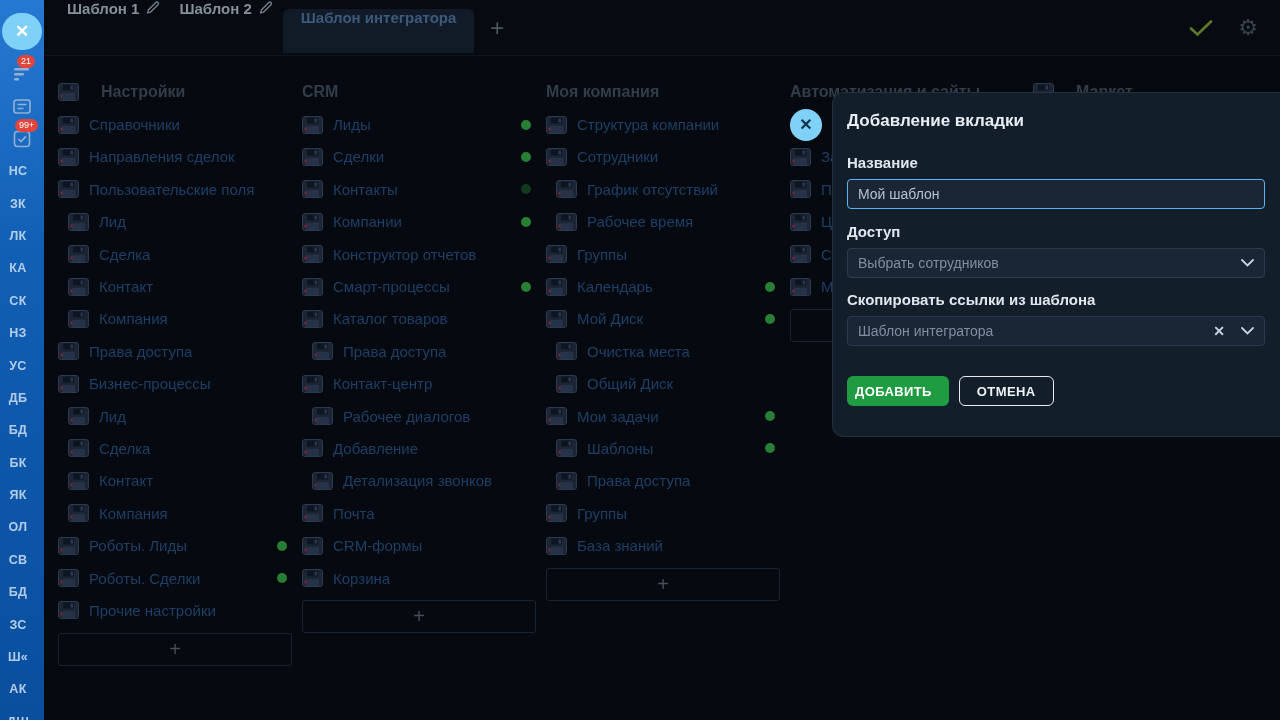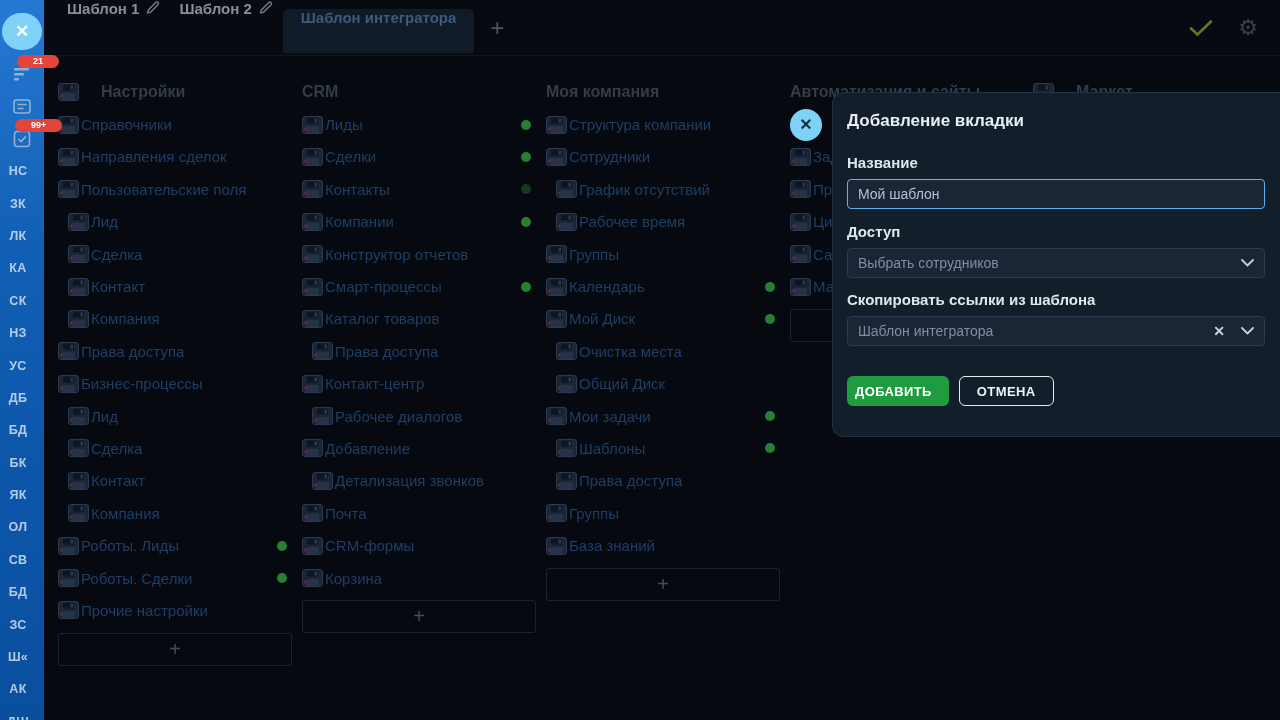--- a/index.html
+++ b/index.html
@@ -9,22 +9,22 @@
 
   
   .sidebar { position:absolute; left:0; top:0; width:44px; height:720px; z-index:40;
              background:linear-gradient(180deg,#2679d3 0%,#115fb4 35%,#0c55a8 70%,#0a4f9e 100%); }
   .close-pill { position:absolute; left:2px; top:13px; width:40px; height:37px;
                 background:#7fd1f7; border-radius:19px; display:flex; align-items:center; justify-content:center;
                 cursor:pointer; }
   .close-pill .x { color:#fdfeff; font-size:17px; font-weight:700; line-height:1; }
   .sb-ico { position:absolute; left:0; width:44px; height:26px; display:flex; align-items:center; justify-content:center; }
   .sb-ico svg { opacity:.85; }
-  .badge { position:absolute; background:#e2453b; color:#fff; font-size:9px; font-weight:700;
-           border-radius:8px; padding:1px 16px; line-height:11px; }
+  .badge { position:absolute; background:#e2453b; color:#fff; font-size:9px; font-weight:400;
+           border-radius:8px; padding:1px 4px; line-height:11px; }
   .sb-shortcuts { position:absolute; left:0; top:155px; width:44px; height:565px; overflow:hidden; }
   .sb-sc { width:36px; height:32.4px; display:flex; align-items:center; justify-content:center;
            color:rgba(207,224,242,.85); font-size:12.5px; font-weight:700; letter-spacing:.3px; cursor:pointer; }
 
   
   .topbar { position:absolute; left:44px; top:0; width:1236px; height:56px; z-index:20;
             background:#070b11; border-bottom:1px solid #10161f; display:flex; align-items:center; }
   .tabs { display:flex; align-items:center; height:56px; padding-left:14px; }
   .tab { display:flex; align-items:flex-start; gap:6px; padding:0 9px; height:56px;
          color:#868f99; font-size:15px; font-weight:700; cursor:pointer; white-space:nowrap; }
@@ -35,21 +35,21 @@
   .topbar-right { position:absolute; right:22px; top:0; height:56px; display:flex; align-items:center; gap:24px; }
   .gear { color:#39424c; font-size:22px; line-height:1; cursor:pointer; }
 
   
   .column { position:absolute; top:76px; width:234px; z-index:1; }
   .column.c1 { left:58px; } .column.c2 { left:302px; } .column.c3 { left:546px; }
   .column.c4 { left:790px; } .column.c5 { left:1033px; }
   .column.c4 .list { margin-top:32.4px; }
   .mi, .mh { height:32.4px; display:flex; align-items:center; }
   .mh { color:#323d49; font-size:16px; font-weight:700; gap:22px; }
-  .mi { color:#1d3f66; font-size:15px; gap:2px; cursor:pointer; }
+  .mi { color:#1d3f66; font-size:15px; gap:10px; cursor:pointer; }
   .mi.ind { padding-left:10px; }
   .dot { width:10px; height:10px; border-radius:50%; background:#2f9e3f; margin-left:auto; margin-right:5px; opacity:.8; }
   .dot.dim { opacity:.32; }
   .plus-box { height:33px; margin-top:6px; border:1px solid #1a2431; border-radius:3px;
               display:flex; align-items:center; justify-content:center;
               color:#454e59; font-size:20px; cursor:pointer; }
   .fi { flex:0 0 auto; display:flex; }
 
   
   .modal { position:absolute; left:832px; top:92px; width:448px; height:345px; z-index:30;

